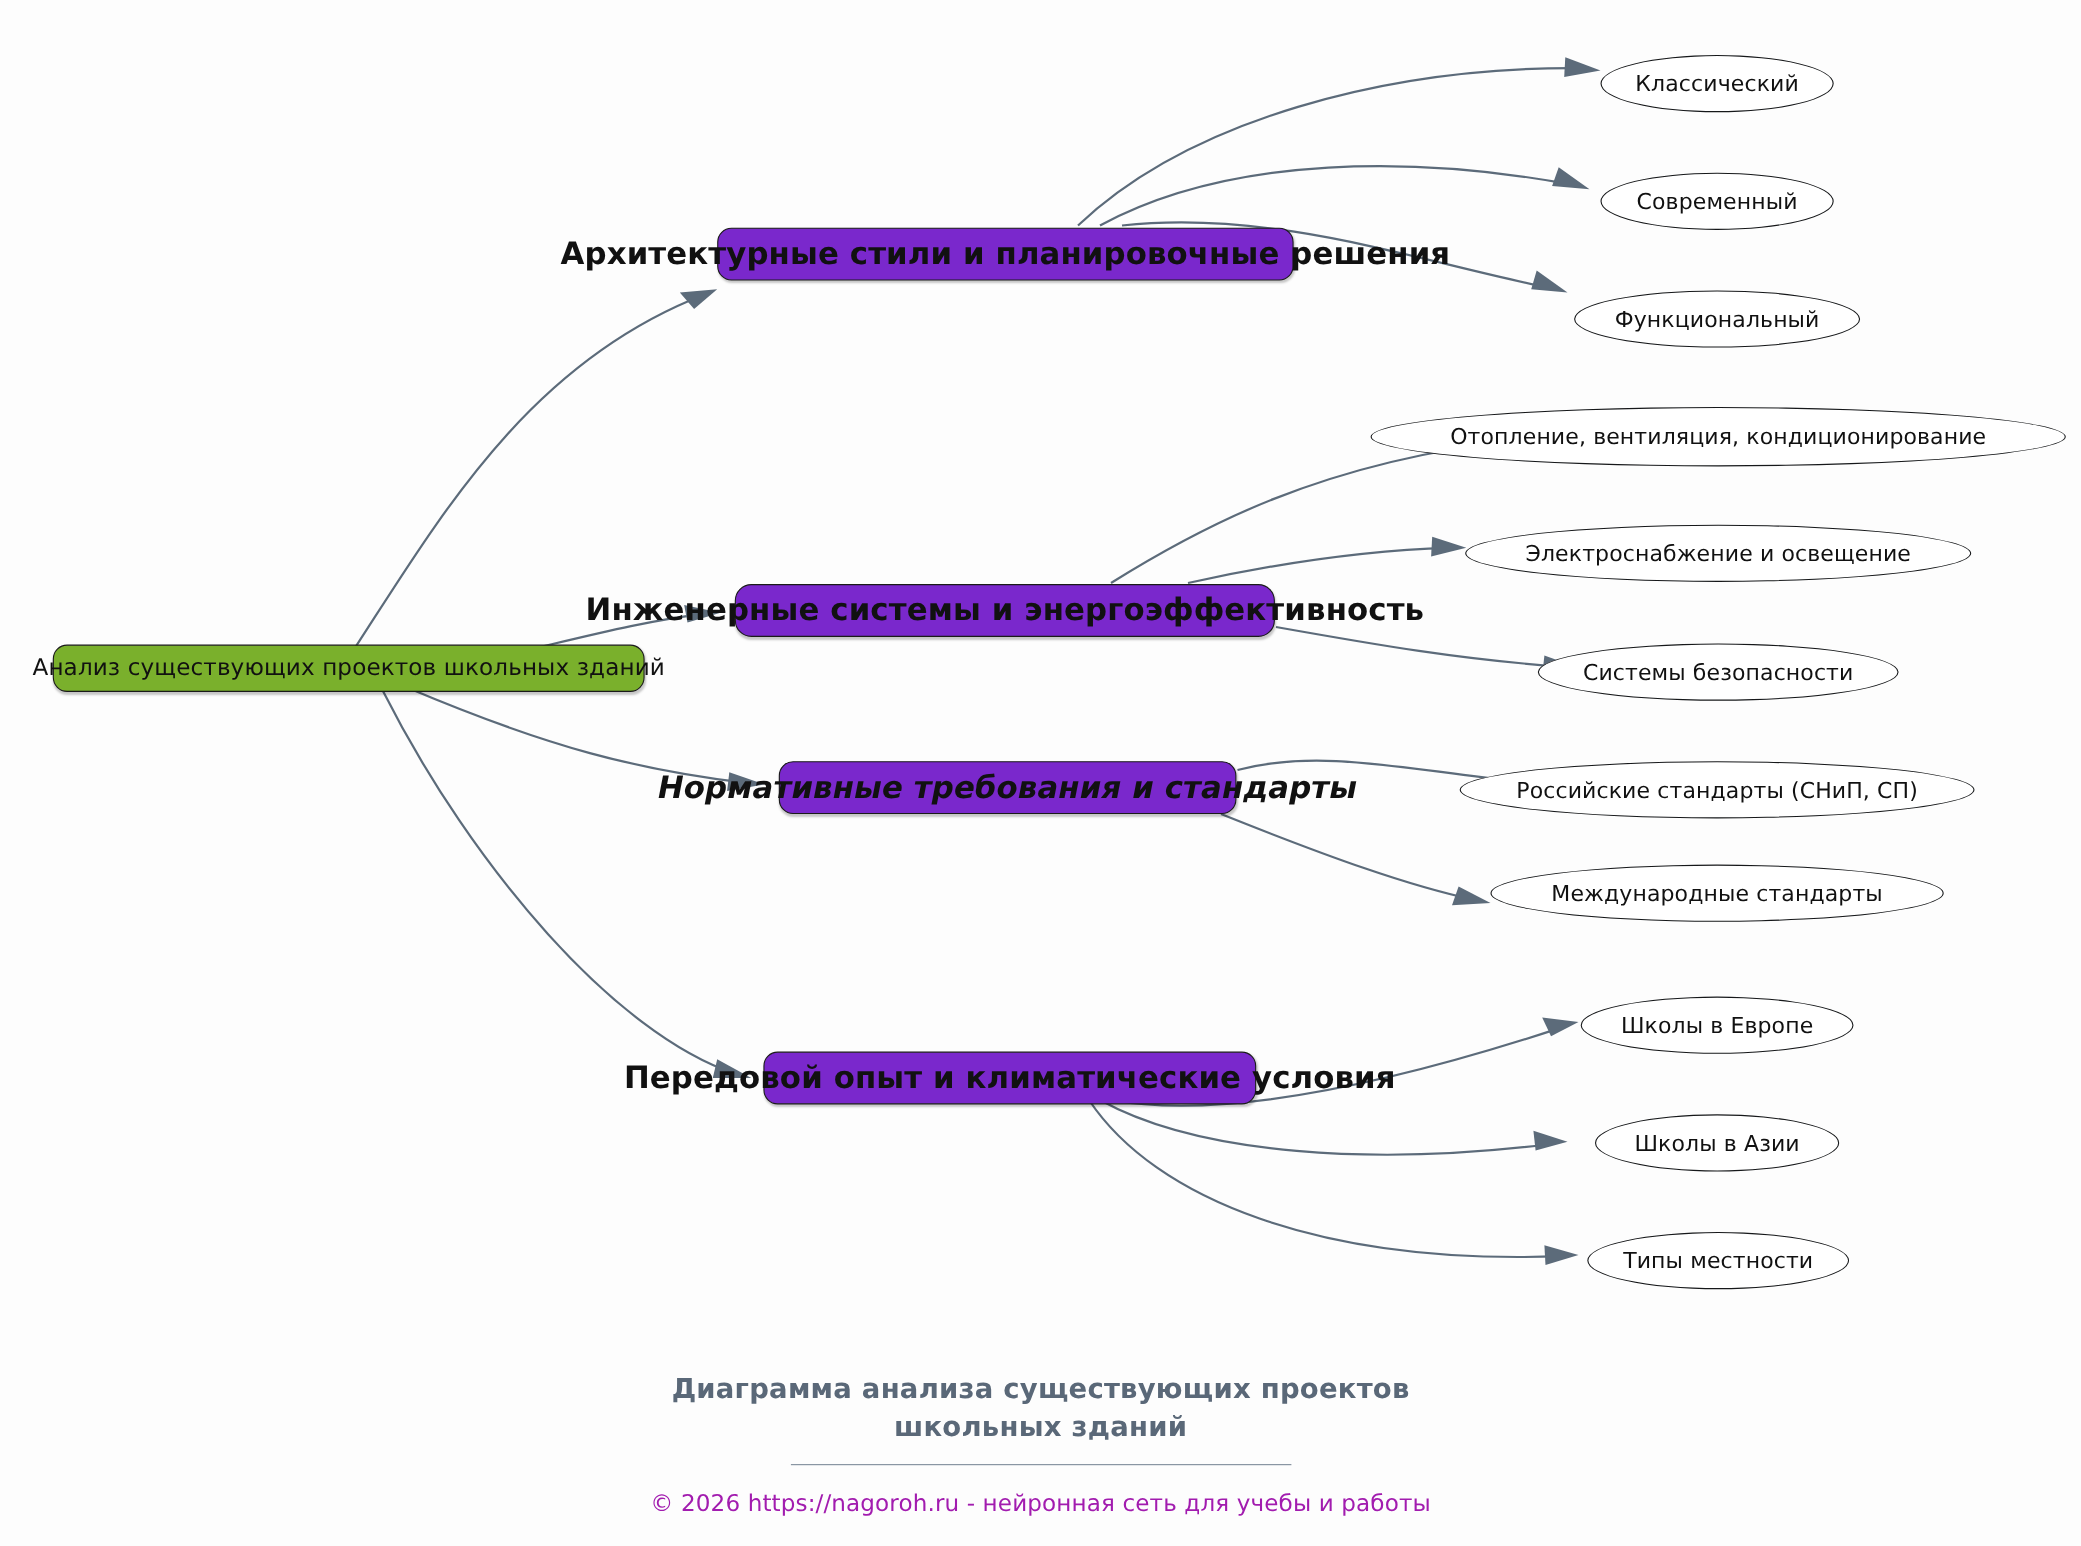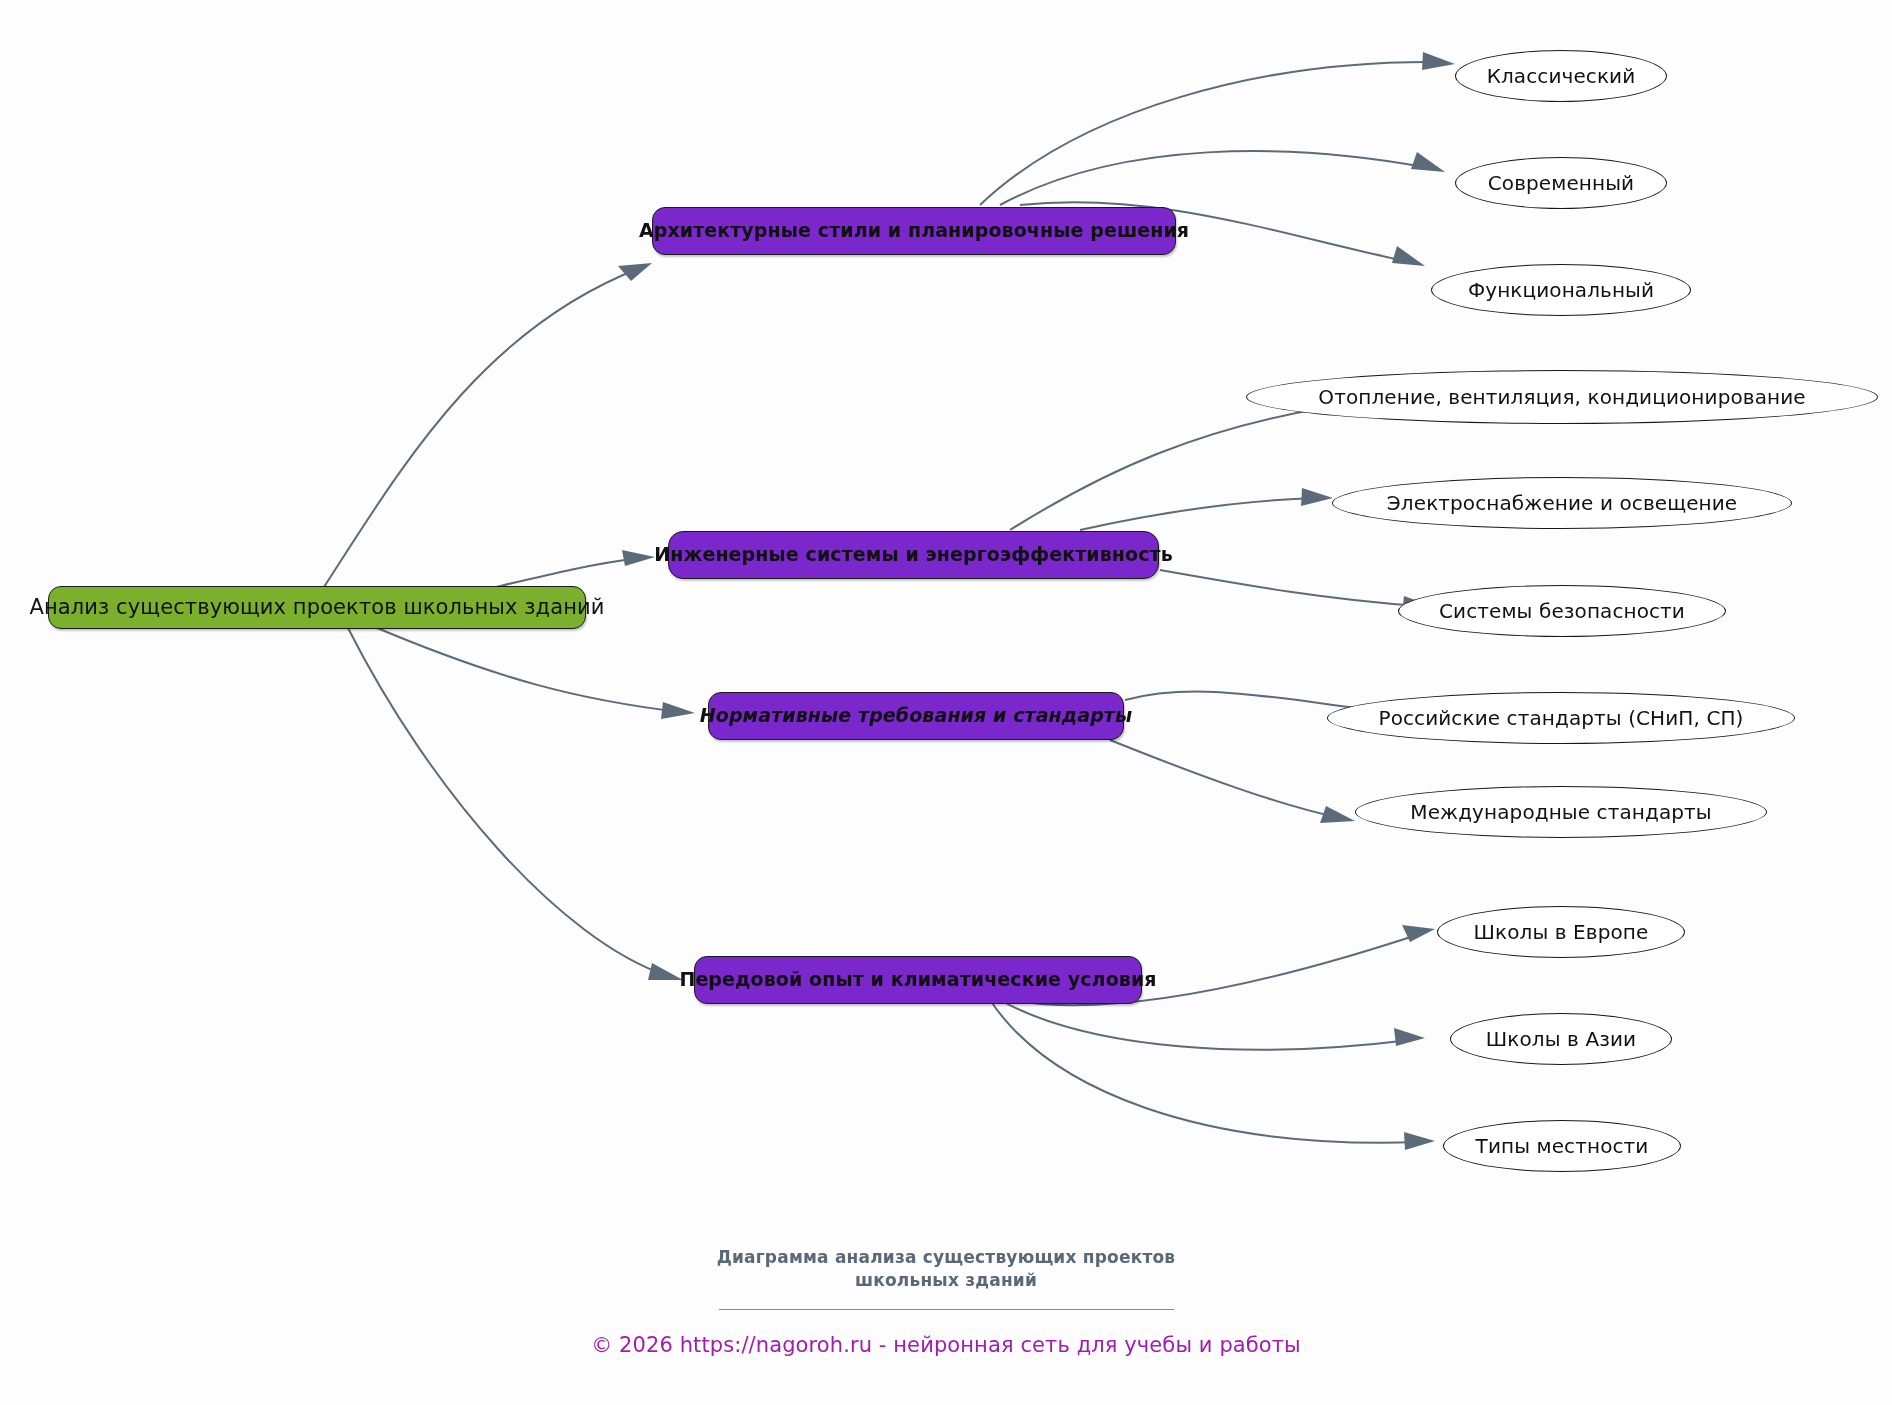--- a/index.html
+++ b/index.html
@@ -55,21 +55,21 @@
     border-radius: 13px;
     font-size: 21px;
     letter-spacing: .1px;
     box-shadow: 1px 2px 2px rgba(0,0,0,.22);
   }
 
   .node-branch {
     background: #7a28cc;
     border: 1.6px solid #1a1a1a;
     border-radius: 13px;
-    font-size: 19px;
+    font-size: 28px;
     font-weight: 600;
     letter-spacing: .1px;
     box-shadow: 1px 2px 2px rgba(0,0,0,.22);
   }
 
   .node-leaf {
     background: #ffffff;
     border: 1.8px solid #16181a;
     border-radius: 50%;
     font-size: 20px;
@@ -77,21 +77,21 @@
   }
 
   
   #footer {
     position: absolute;
     left: 0;
     width: 1892px;
     text-align: center;
   }
   #footer-title {
-    font-size: 17px;
+    font-size: 25px;
     font-weight: bold;
     color: #5a6878;
     line-height: 1.35;
     letter-spacing: .2px;
   }
   #footer-rule {
     width: 455px;
     height: 0;
     margin: 17px auto 0 auto;
     border-top: 1.5px solid #7e8b99;

